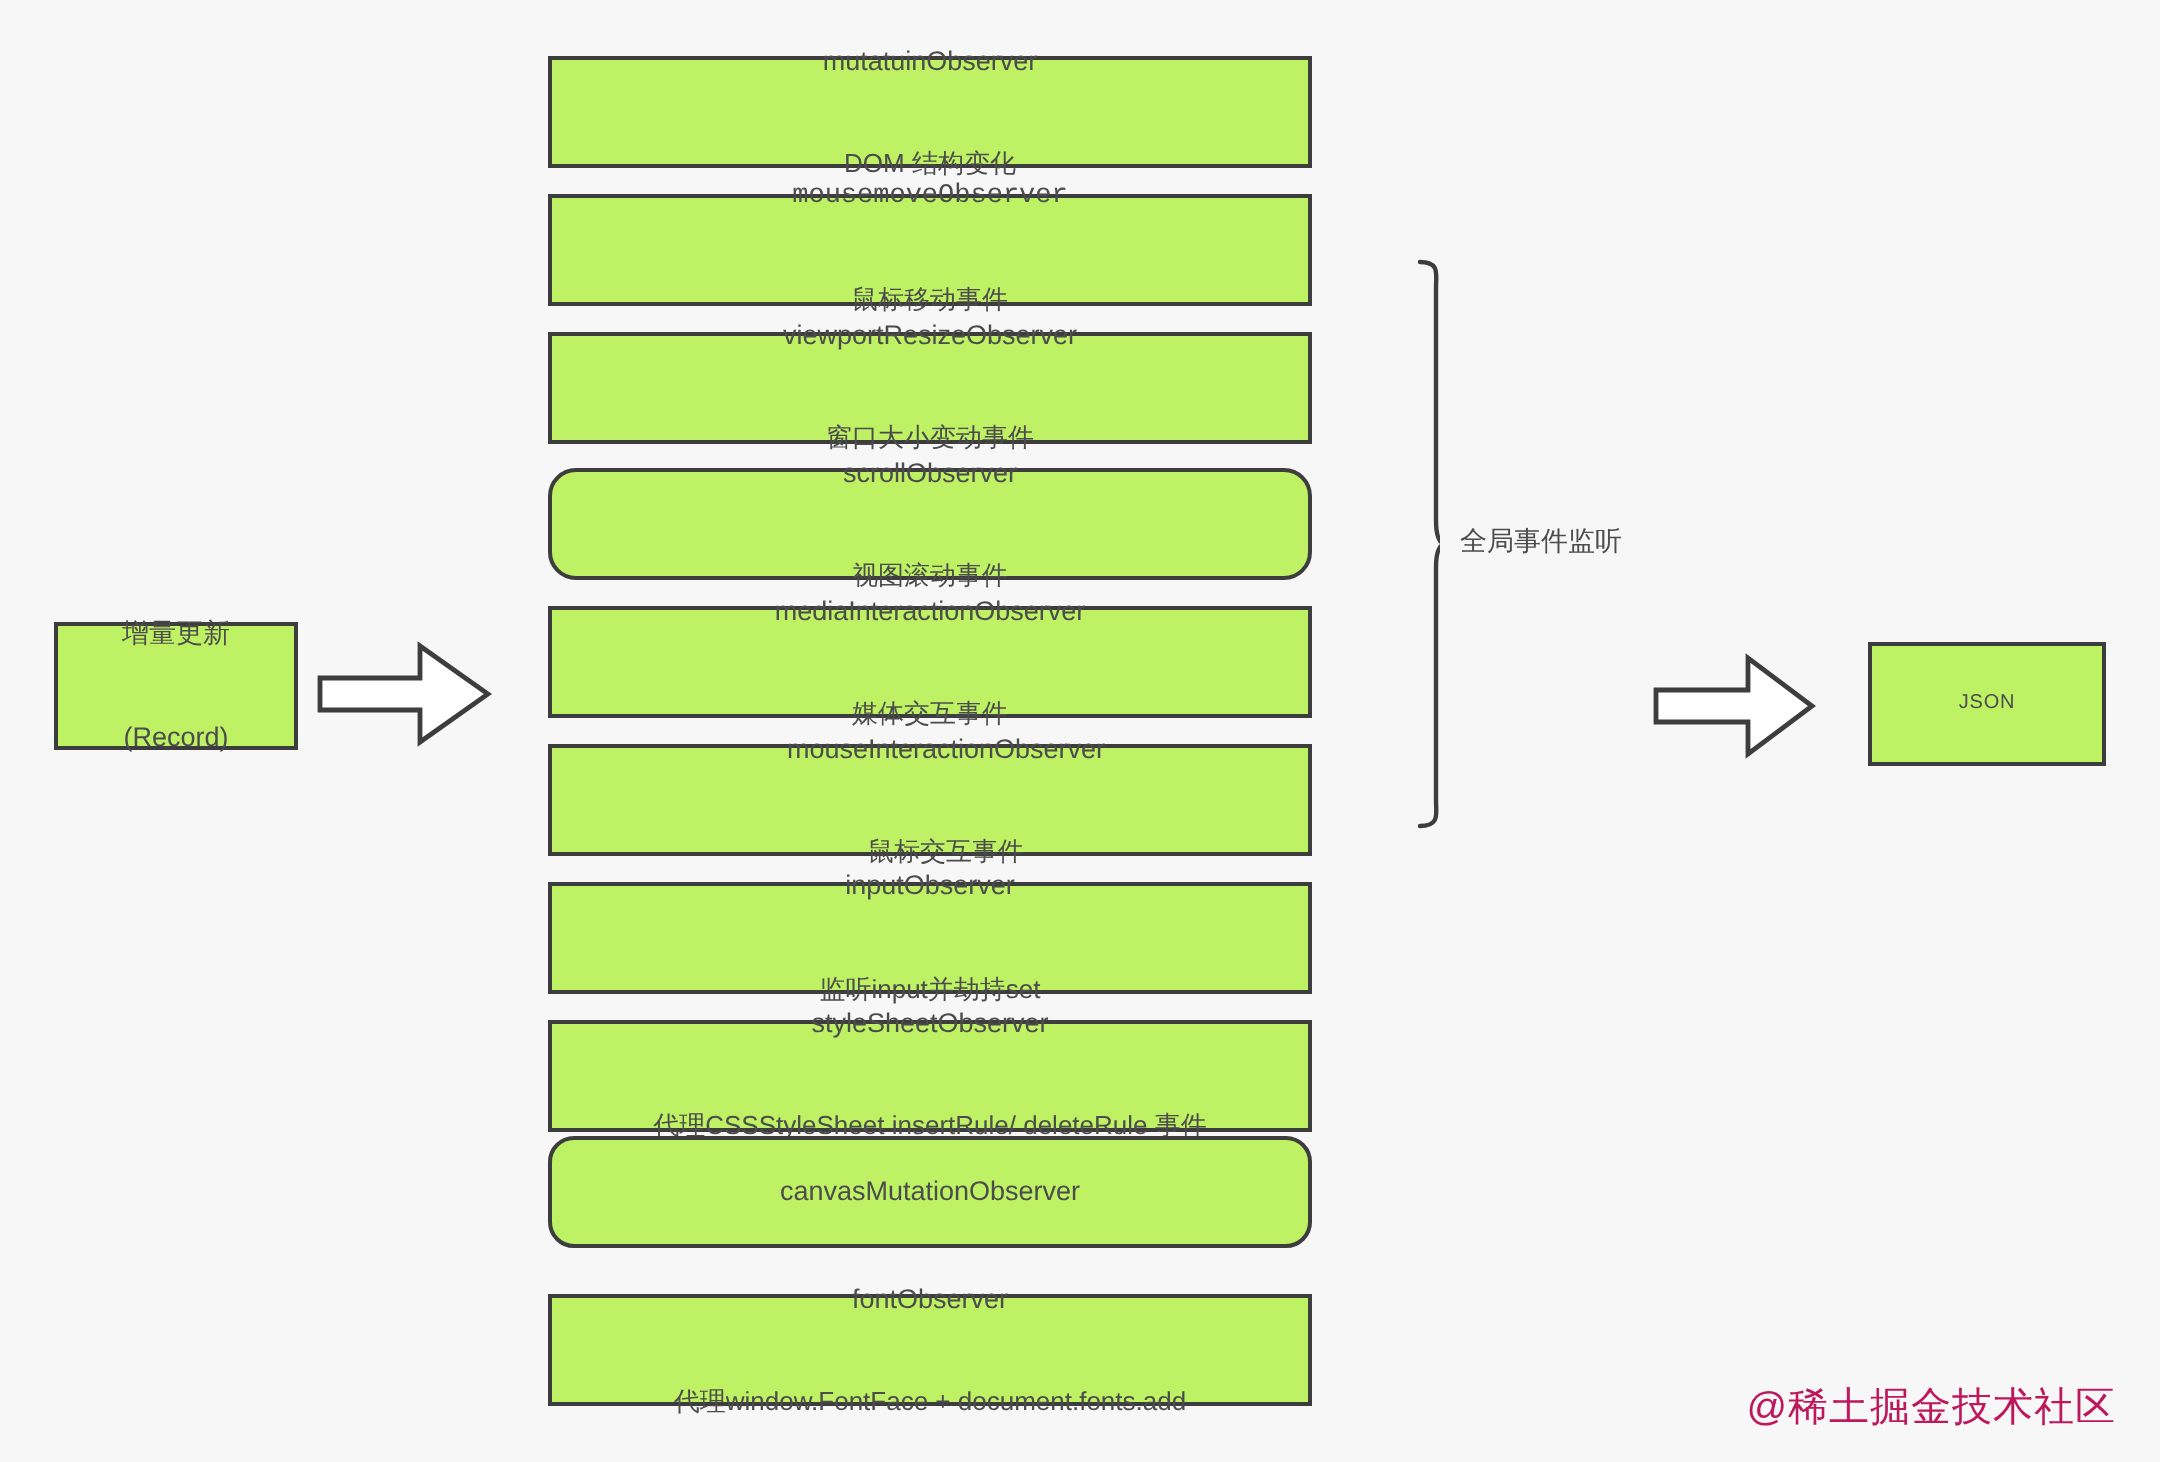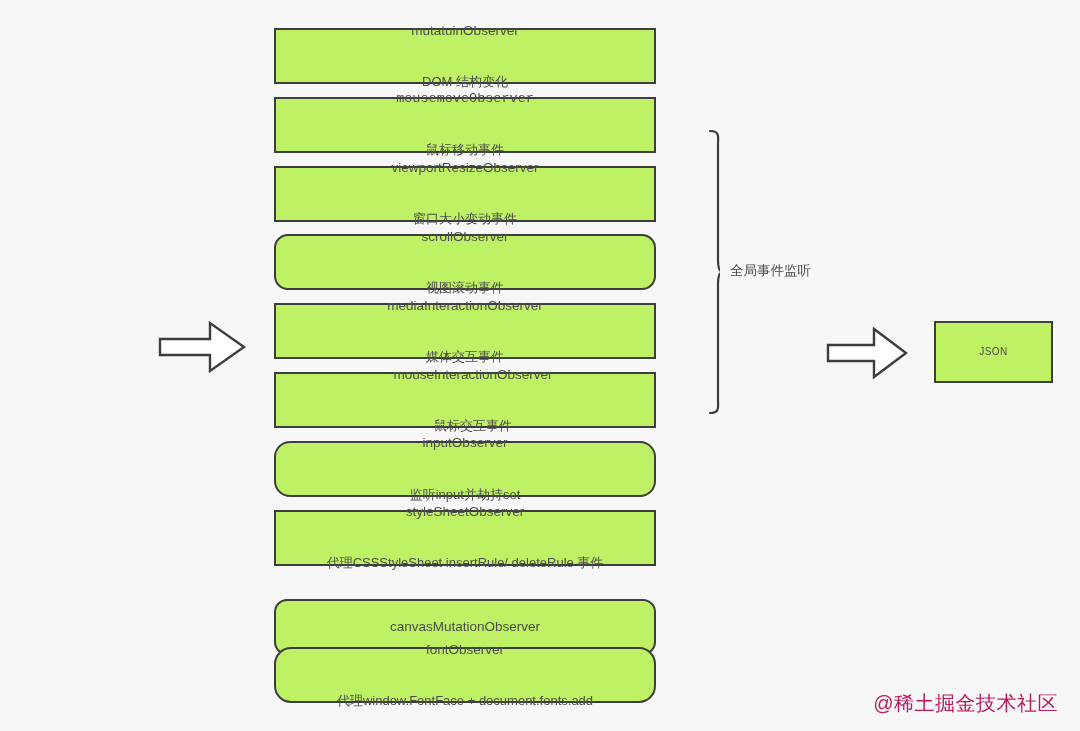--- a/index.html
+++ b/index.html
@@ -117,20 +117,24 @@
     letter-spacing: 0.5px;
     white-space: nowrap;
     user-select: none;
   }
 </style>
 </head>
 <body>
 
 <div id="canvas">
 
+  <div class="node-box" id="record-box">
+    <span class="line1">增量更新</span>
+    <span class="line2">(Record)</span>
+  </div>
 
   <svg class="block-arrow" id="arrow-left" viewBox="0 0 88 58">
     <polygon points="2,21 52,21 52,5 86,29 52,53 52,37 2,37" fill="#ffffff" stroke="#3d3d3d" stroke-width="2.4" stroke-linejoin="miter"></polygon>
   </svg>
 
   <div id="observer-column">
       <div class="node-box observer-box" style="top: 28px;">
         <span class="observer-title">mutatuinObserver</span>
         <span class="observer-sub">DOM 结构变化</span>
       </div>
@@ -147,32 +151,32 @@
         <span class="observer-sub">视图滚动事件</span>
       </div>
       <div class="node-box observer-box" style="top: 303.2px;">
         <span class="observer-title">mediaInteractionObserver</span>
         <span class="observer-sub">媒体交互事件</span>
       </div>
       <div class="node-box observer-box" style="top: 372px; padding-left: 16px;">
         <span class="observer-title">mouseInteractionObserver</span>
         <span class="observer-sub">鼠标交互事件</span>
       </div>
-      <div class="node-box observer-box" style="top: 440.8px; border-radius: 16px;">
+      <div class="node-box observer-box" style="top: 440.8px;">
         <span class="observer-title">inputObserver</span>
         <span class="observer-sub">监听input并劫持set</span>
       </div>
       <div class="node-box observer-box" style="top: 509.6px;">
         <span class="observer-title">styleSheetObserver</span>
         <span class="observer-sub">代理CSSStyleSheet insertRule/ deleteRule 事件</span>
       </div>
-      <div class="node-box observer-box" style="top: 599px; border-radius: 13px;">
+      <div class="node-box observer-box" style="top: 568px; border-radius: 13px;">
         <span class="observer-title">canvasMutationObserver</span>
       </div>
-      <div class="node-box observer-box" style="top: 647.2px; border-radius: 17px;">
+      <div class="node-box observer-box" style="top: 647.2px;">
         <span class="observer-title">fontObserver</span>
         <span class="observer-sub">代理window.FontFace + document.fonts.add</span>
       </div>
     </div>
 
   <svg id="brace" viewBox="0 0 34 288" preserveAspectRatio="none">
     <path d="M 14,3
              C 4,3 6,9 6,16
              L 6,132
              C 6,141 4,144 1,144

